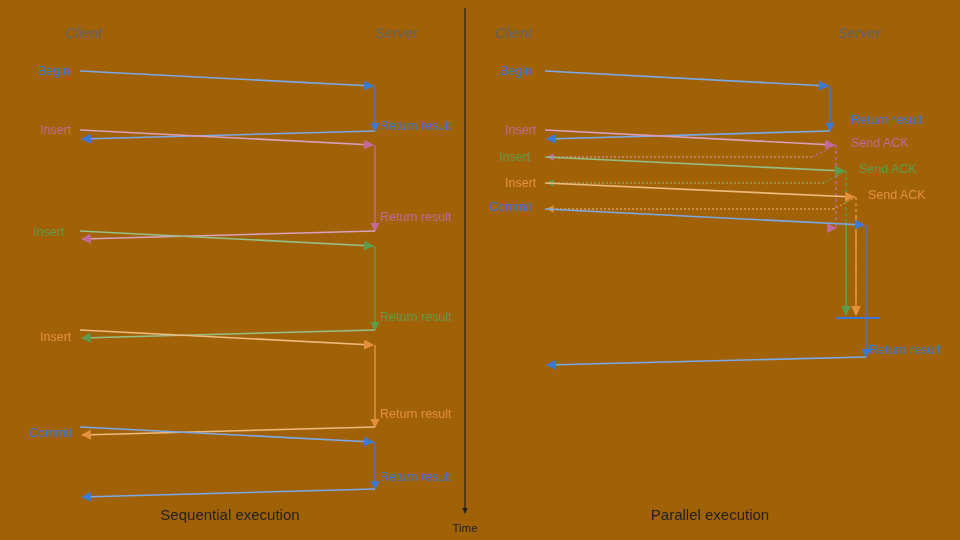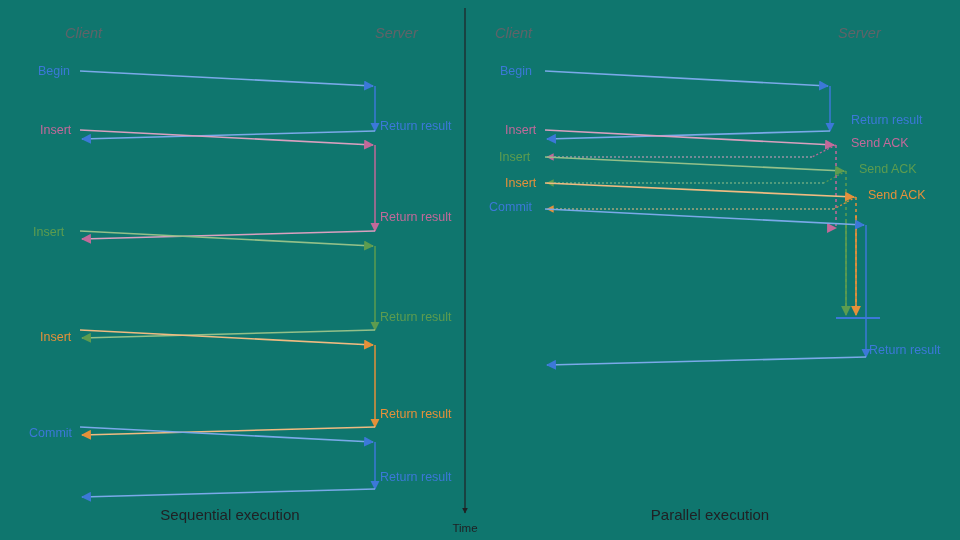--- a/index.html
+++ b/index.html
@@ -5,21 +5,21 @@
 <style>
   html, body {
     margin: 0;
     padding: 0;
     background: #ffffff;
   }
   #root {
     position: relative;
     width: 960px;
     height: 540px;
-    background: #0f766e;
+    background: #a16207;
     font-family: "Liberation Sans", sans-serif;
     overflow: hidden;
   }
   svg.diagram {
     position: absolute;
     top: 0;
     left: 0;
     width: 960px;
     height: 540px;
     display: block;

